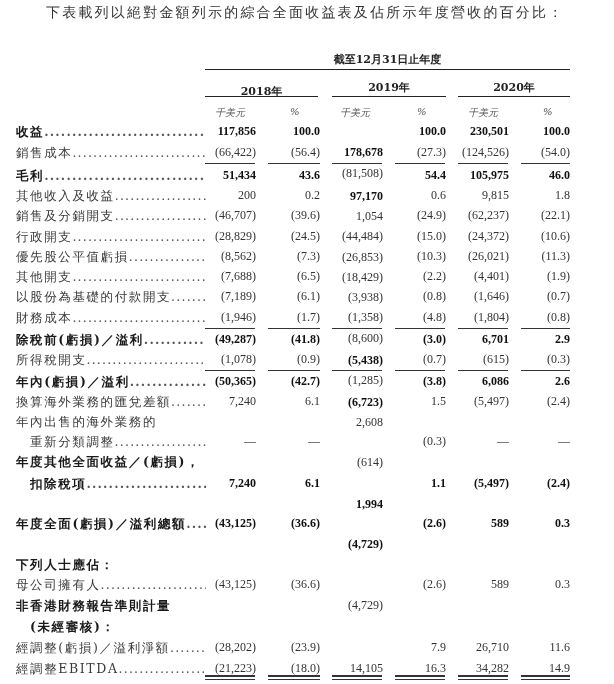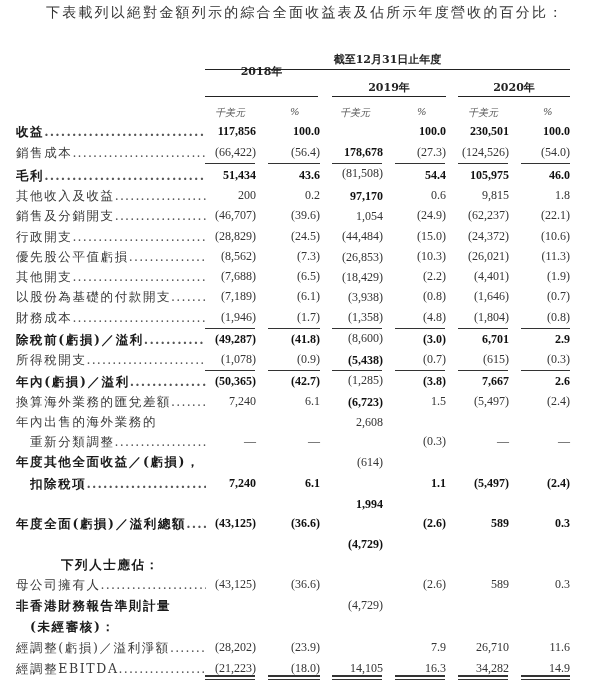--- a/index.html
+++ b/index.html
@@ -22,21 +22,21 @@
   .dbl { position:absolute; height:5px; border-top:2px solid #333; border-bottom:1px solid #333; box-sizing:border-box; }
 </style>
 </head>
 <body>
 
 <div class="intro">下表載列以絕對金額列示的綜合全面收益表及佔所示年度營收的百分比：</div>
 
 <div class="hdr" style="left:205px;width:365px;top:52px;">截至12月31日止年度</div>
 <div class="rule" style="left:205px;width:365px;top:69px;"></div>
 
-<div class="hdr" style="left:205px;width:113px;top:64px;text-align:center;">2018年</div>
+<div class="hdr" style="left:205px;width:113px;top:84px;text-align:center;">2018年</div>
 <div class="hdr" style="left:332px;width:114px;top:80px;">2019年</div>
 <div class="hdr" style="left:458px;width:112px;top:80px;">2020年</div>
 <div class="rule" style="left:205px;width:113px;top:96px;"></div>
 <div class="rule" style="left:332px;width:114px;top:96px;"></div>
 <div class="rule" style="left:458px;width:112px;top:96px;"></div>
 
 <div class="unit" style="left:215px;top:106px;">千美元</div>
 <div class="unit" style="left:290px;top:106px;">%</div>
 <div class="unit" style="left:340px;top:106px;">千美元</div>
 <div class="unit" style="left:417px;top:106px;">%</div>
@@ -151,21 +151,21 @@
       <div class="cell c3">(0.7)</div>
       <div class="cell c4">(615)</div>
       <div class="cell c5">(0.3)</div>
     </div>
     <div class="row bold" style="top: 374px;">
       <div class="label bold" style="width: 190px;"><span>年內(虧損)／溢利</span><span class="dots">..............................</span></div>
       <div class="cell c0">(50,365)</div>
       <div class="cell c1">(42.7)</div>
       <div class="cell c2">(6,723)</div>
       <div class="cell c3">(3.8)</div>
-      <div class="cell c4">7,667</div>
+      <div class="cell c4">6,086</div>
       <div class="cell c5">2.6</div>
     </div>
     <div class="row" style="top: 394px;">
       <div class="label" style="width: 190px;"><span>換算海外業務的匯兌差額</span><span class="dots">..............................</span></div>
       <div class="cell c0">7,240</div>
       <div class="cell c1">6.1</div>
       <div class="cell c2">2,608</div>
       <div class="cell c3">1.5</div>
       <div class="cell c4">(5,497)</div>
       <div class="cell c5">(2.4)</div>
@@ -197,21 +197,21 @@
     <div class="row bold" style="top: 516px;">
       <div class="label bold" style="width: 190px;"><span>年度全面(虧損)／溢利總額</span><span class="dots">..............................</span></div>
       <div class="cell c0">(43,125)</div>
       <div class="cell c1">(36.6)</div>
       <div class="cell c2">(4,729)</div>
       <div class="cell c3">(2.6)</div>
       <div class="cell c4">589</div>
       <div class="cell c5">0.3</div>
     </div>
     <div class="row bold" style="top: 557px;">
-      <div class="label bold" style="width: 190px; margin-left: 45px;"><span>下列人士應佔：</span></div>
+      <div class="label bold" style="width: 190px;"><span>下列人士應佔：</span></div>
     </div>
     <div class="row" style="top: 577px;">
       <div class="label" style="width: 190px;"><span>母公司擁有人</span><span class="dots">..............................</span></div>
       <div class="cell c0">(43,125)</div>
       <div class="cell c1">(36.6)</div>
       <div class="cell c2">(4,729)</div>
       <div class="cell c3">(2.6)</div>
       <div class="cell c4">589</div>
       <div class="cell c5">0.3</div>
     </div>

